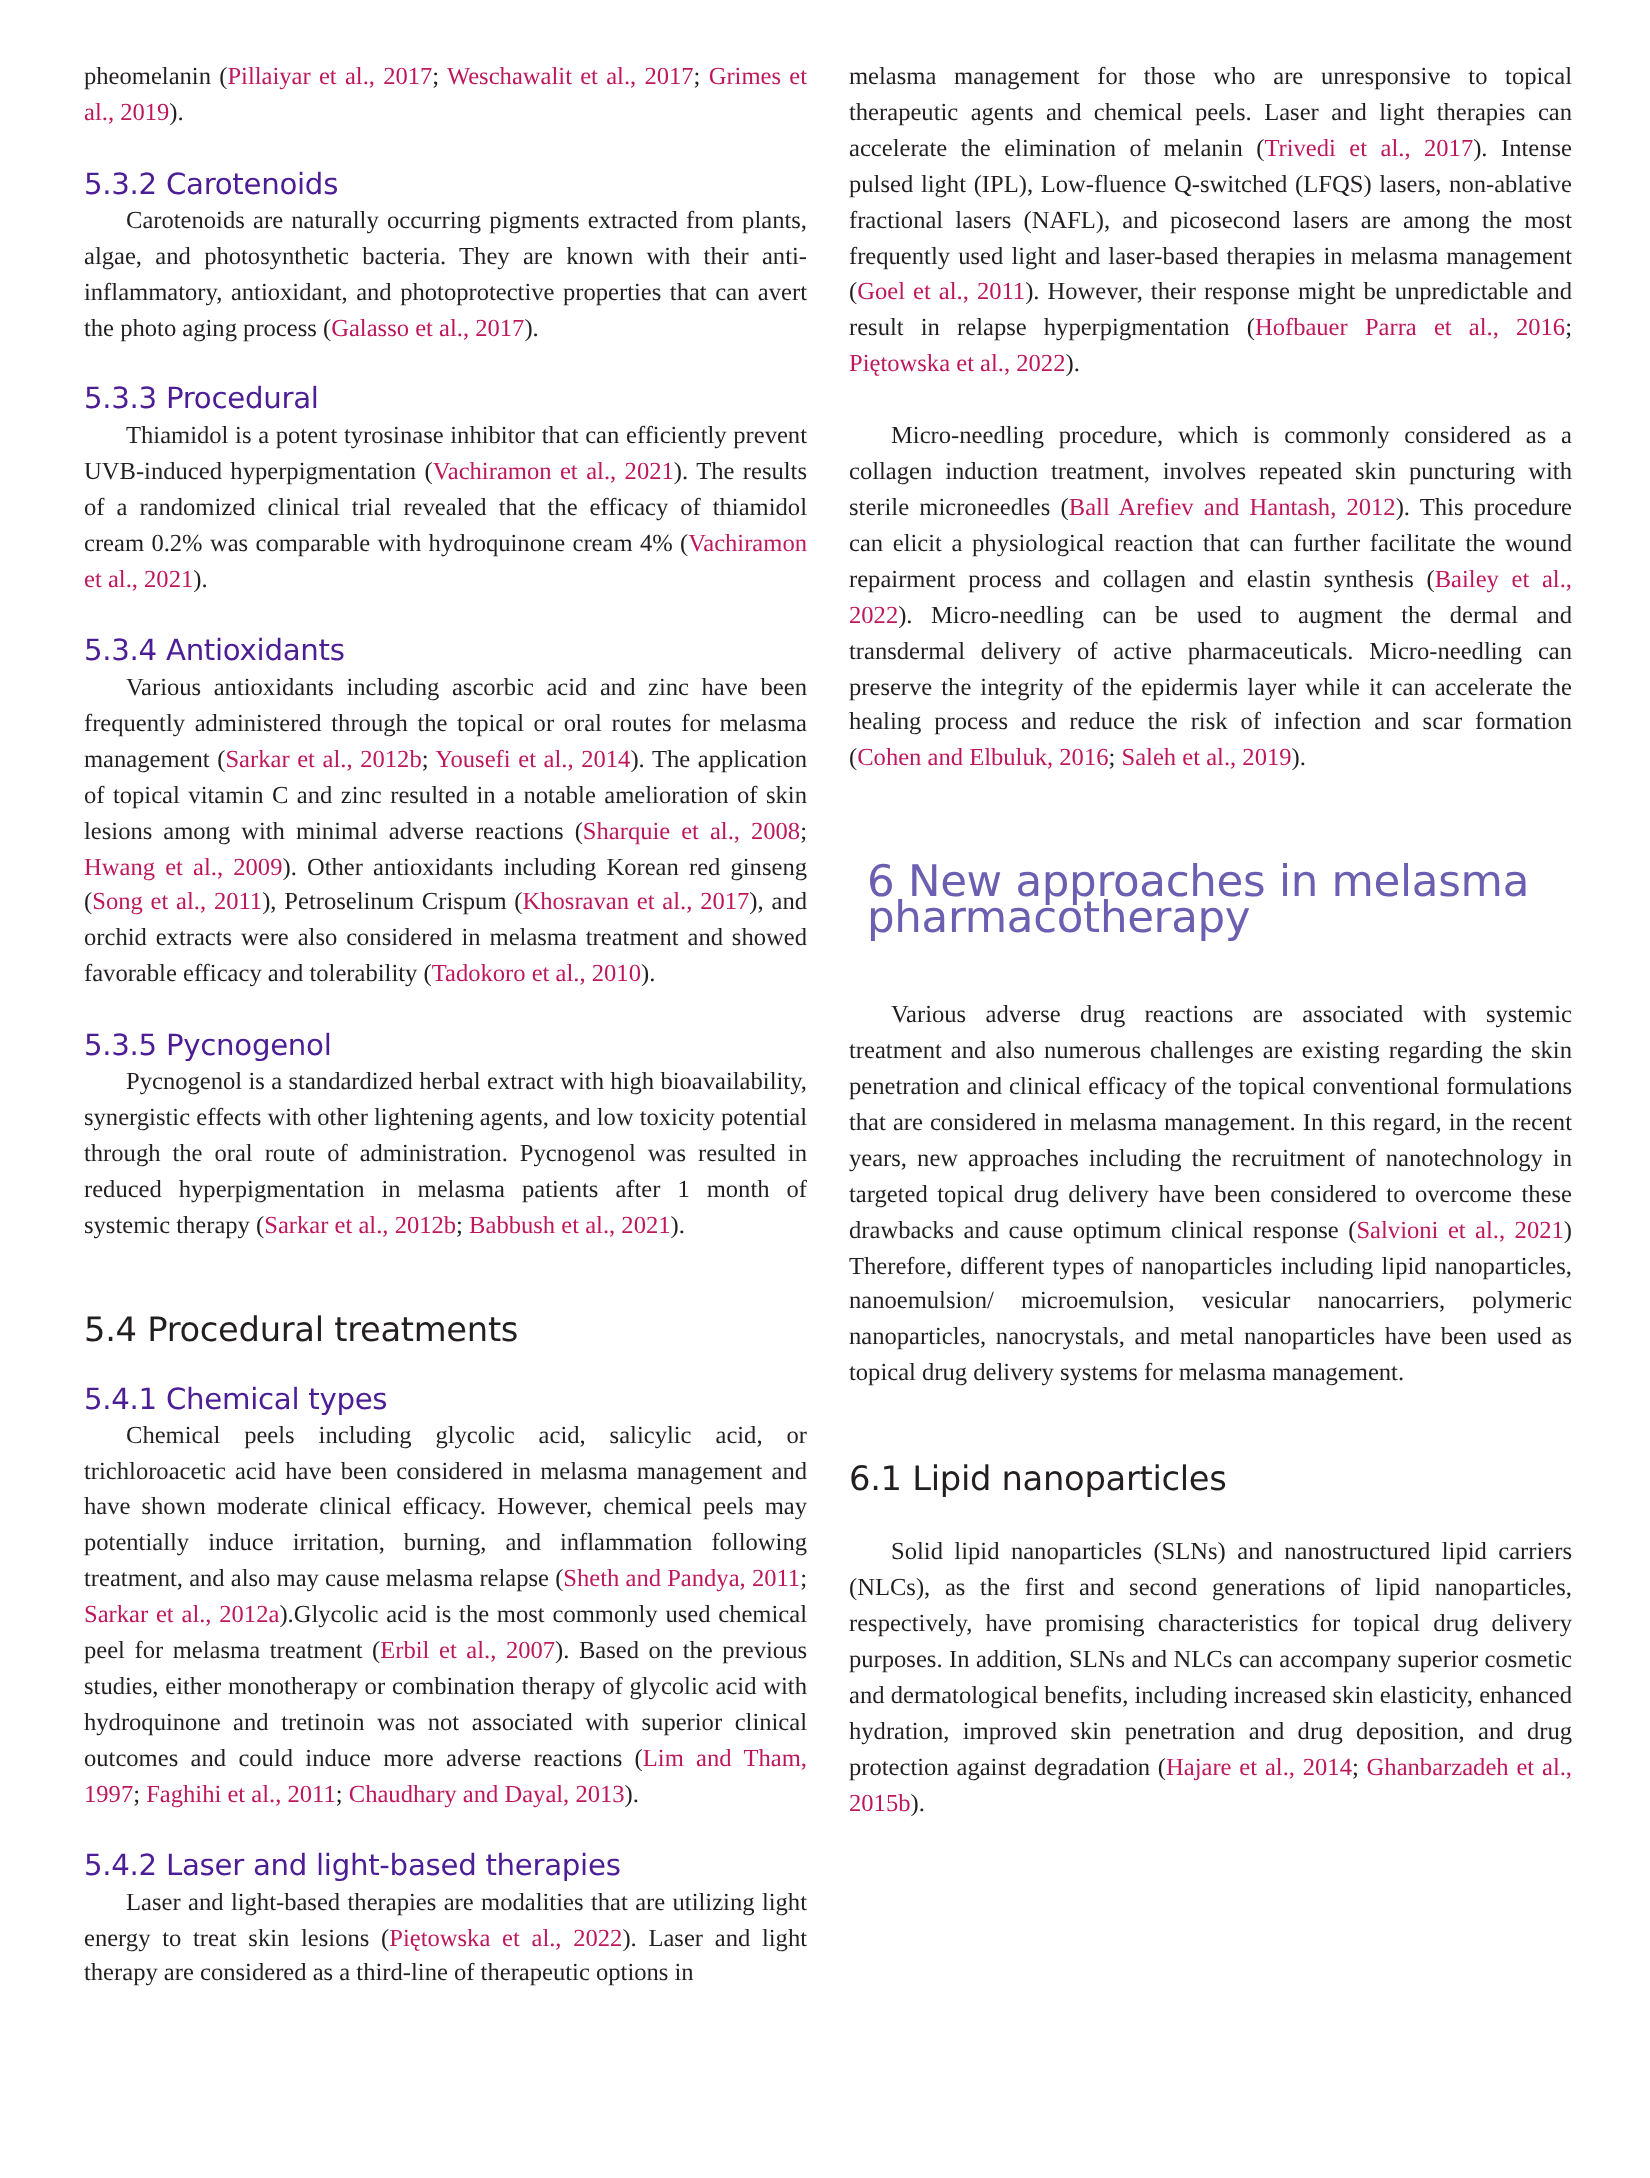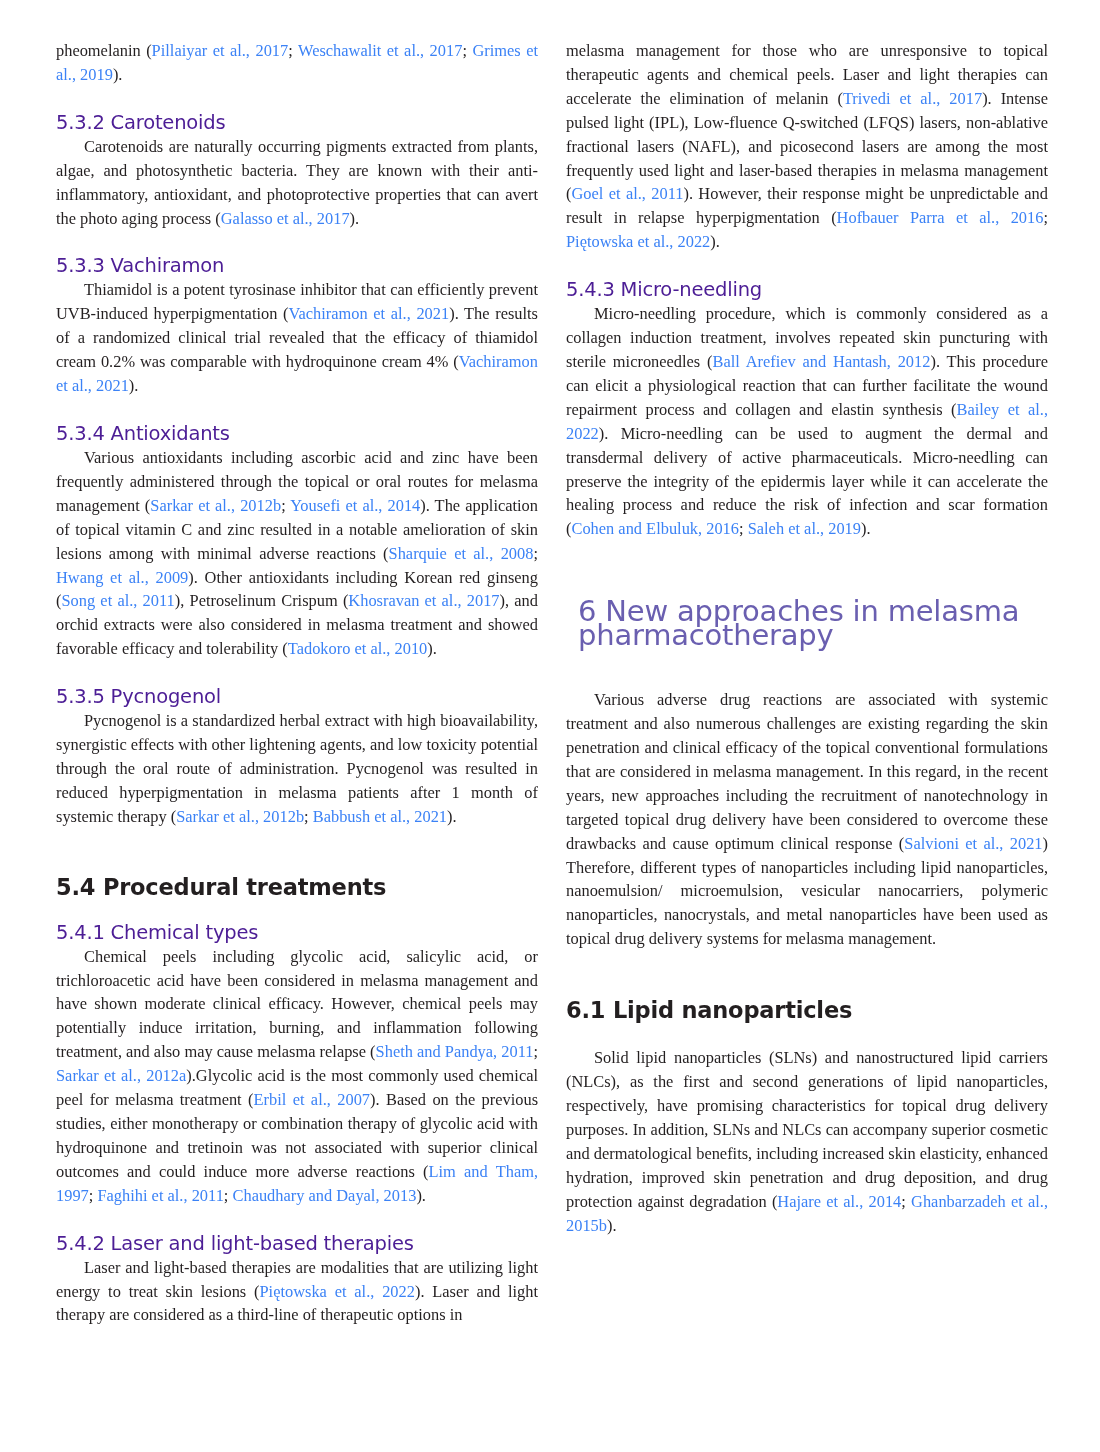--- a/index.html
+++ b/index.html
@@ -12,34 +12,34 @@
     font-family: "Liberation Serif", "DejaVu Serif", serif;
     font-size: 16.4px;
     line-height: 23.9px;
     color: #231f20;
     text-align: justify;
     margin: 0;
     text-indent: 28px;
     hyphens: manual;
   }
   p.body.noindent { text-indent: 0; }
-  .cite { color: #3b82f6; }
+  .cite { color: #be185d; }
   .it { }
   h3.sub {
     font-family: "DejaVu Sans", "Liberation Sans", sans-serif;
     font-weight: normal;
     font-size: 19.5px;
     line-height: 24px;
     color: #4c1d95;
     margin: 0;
     letter-spacing: -0.2px;
   }
   h2.sec {
     font-family: "DejaVu Sans", "Liberation Sans", sans-serif;
-    font-weight: bold;
+    font-weight: normal;
     font-size: 22.5px;
     line-height: 28px;
     color: #231f20;
     margin: 0;
     letter-spacing: -0.2px;
   }
   h1.main {
     font-family: "DejaVu Sans", "Liberation Sans", sans-serif;
     font-weight: normal;
     font-size: 29px;
@@ -56,21 +56,21 @@
 <div class="page">
 
   <div class="col col-left">
     <p class="body noindent">pheomelanin (<span class="cite">Pillaiyar et al., 2017</span>; <span class="cite">Weschawalit et al., 2017</span>; <span class="cite">Grimes et al., 2019</span>).</p>
 
     <div class="gap-m"></div>
     <h3 class="sub">5.3.2 Carotenoids</h3>
     <p class="body">Carotenoids are naturally occurring pigments extracted from plants, algae, and photosynthetic bacteria. They are known with their anti-inflammatory, antioxidant, and photoprotective properties that can avert the photo aging process (<span class="cite">Galasso et al., 2017</span>).</p>
 
     <div class="gap-m"></div>
-    <h3 class="sub">5.3.3 Vachiramon</h3>
+    <h3 class="sub">5.3.3 Procedural</h3>
     <p class="body">Thiamidol is a potent tyrosinase inhibitor that can efficiently prevent UVB-induced hyperpigmentation (<span class="cite">Vachiramon et al., 2021</span>). The results of a randomized clinical trial revealed that the efficacy of thiamidol cream 0.2% was comparable with hydroquinone cream 4% (<span class="cite">Vachiramon et al., 2021</span>).</p>
 
     <div class="gap-m"></div>
     <h3 class="sub">5.3.4 Antioxidants</h3>
     <p class="body">Various antioxidants including ascorbic acid and zinc have been frequently administered through the topical or oral routes for melasma management (<span class="cite">Sarkar et al., 2012b</span>; <span class="cite">Yousefi et al., 2014</span>). The application of topical vitamin C and zinc resulted in a notable amelioration of skin lesions among with minimal adverse reactions (<span class="cite">Sharquie et al., 2008</span>; <span class="cite">Hwang et al., 2009</span>). Other antioxidants including Korean red ginseng (<span class="cite">Song et al., 2011</span>), <span class="it">Petroselinum Crispum</span> (<span class="cite">Khosravan et al., 2017</span>), and orchid extracts were also considered in melasma treatment and showed favorable efficacy and tolerability (<span class="cite">Tadokoro et al., 2010</span>).</p>
 
     <div class="gap-m"></div>
     <h3 class="sub">5.3.5 Pycnogenol</h3>
     <p class="body">Pycnogenol is a standardized herbal extract with high bioavailability, synergistic effects with other lightening agents, and low toxicity potential through the oral route of administration. Pycnogenol was resulted in reduced hyperpigmentation in melasma patients after 1 month of systemic therapy (<span class="cite">Sarkar et al., 2012b</span>; <span class="cite">Babbush et al., 2021</span>).</p>
 
@@ -83,21 +83,20 @@
 
     <div class="gap-m"></div>
     <h3 class="sub">5.4.2 Laser and light-based therapies</h3>
     <p class="body">Laser and light-based therapies are modalities that are utilizing light energy to treat skin lesions (<span class="cite">Piętowska et al., 2022</span>). Laser and light therapy are considered as a third-line of therapeutic options in</p>
   </div>
 
   <div class="col col-right">
     <p class="body noindent">melasma management for those who are unresponsive to topical therapeutic agents and chemical peels. Laser and light therapies can accelerate the elimination of melanin (<span class="cite">Trivedi et al., 2017</span>). Intense pulsed light (IPL), Low-fluence Q-switched (LFQS) lasers, non-ablative fractional lasers (NAFL), and picosecond lasers are among the most frequently used light and laser-based therapies in melasma management (<span class="cite">Goel et al., 2011</span>). However, their response might be unpredictable and result in relapse hyperpigmentation (<span class="cite">Hofbauer Parra et al., 2016</span>; <span class="cite">Piętowska et al., 2022</span>).</p>
 
     <div class="gap-m"></div>
-    <h3 class="sub">5.4.3 Micro-needling</h3>
     <p class="body">Micro-needling procedure, which is commonly considered as a collagen induction treatment, involves repeated skin puncturing with sterile microneedles (<span class="cite">Ball Arefiev and Hantash, 2012</span>). This procedure can elicit a physiological reaction that can further facilitate the wound repairment process and collagen and elastin synthesis (<span class="cite">Bailey et al., 2022</span>). Micro-needling can be used to augment the dermal and transdermal delivery of active pharmaceuticals. Micro-needling can preserve the integrity of the epidermis layer while it can accelerate the healing process and reduce the risk of infection and scar formation (<span class="cite">Cohen and Elbuluk, 2016</span>; <span class="cite">Saleh et al., 2019</span>).</p>
 
     <div style="height:46px"></div>
     <h1 class="main">
       <span>6 New approaches in melasma</span><br>
       <span>pharmacotherapy</span>
     </h1>
 
     <div style="height:29px"></div>
     <p class="body">Various adverse drug reactions are associated with systemic treatment and also numerous challenges are existing regarding the skin penetration and clinical efficacy of the topical conventional formulations that are considered in melasma management. In this regard, in the recent years, new approaches including the recruitment of nanotechnology in targeted topical drug delivery have been considered to overcome these drawbacks and cause optimum clinical response (<span class="cite">Salvioni et al., 2021</span>) Therefore, different types of nanoparticles including lipid nanoparticles, nanoemulsion/ microemulsion, vesicular nanocarriers, polymeric nanoparticles, nanocrystals, and metal nanoparticles have been used as topical drug delivery systems for melasma management.</p>

